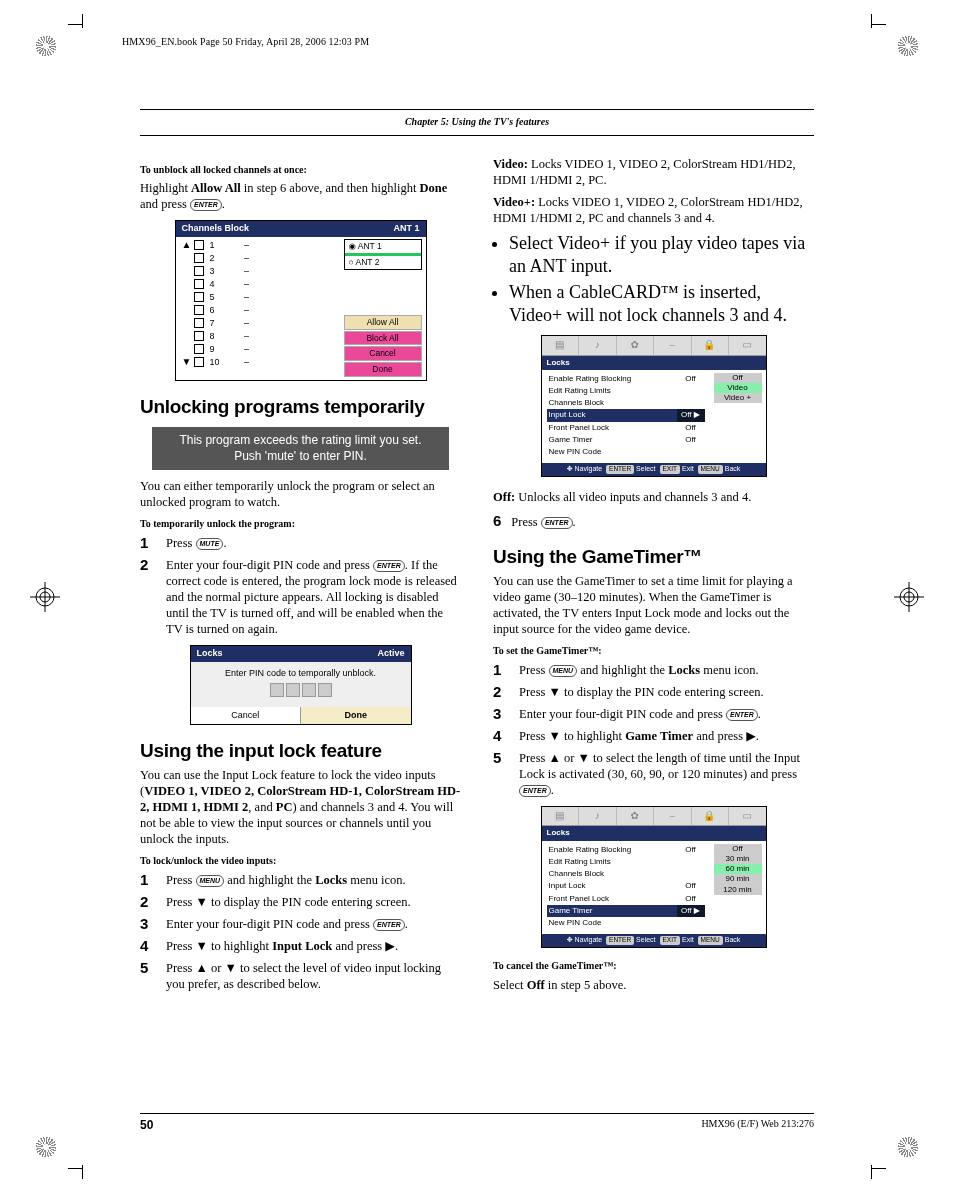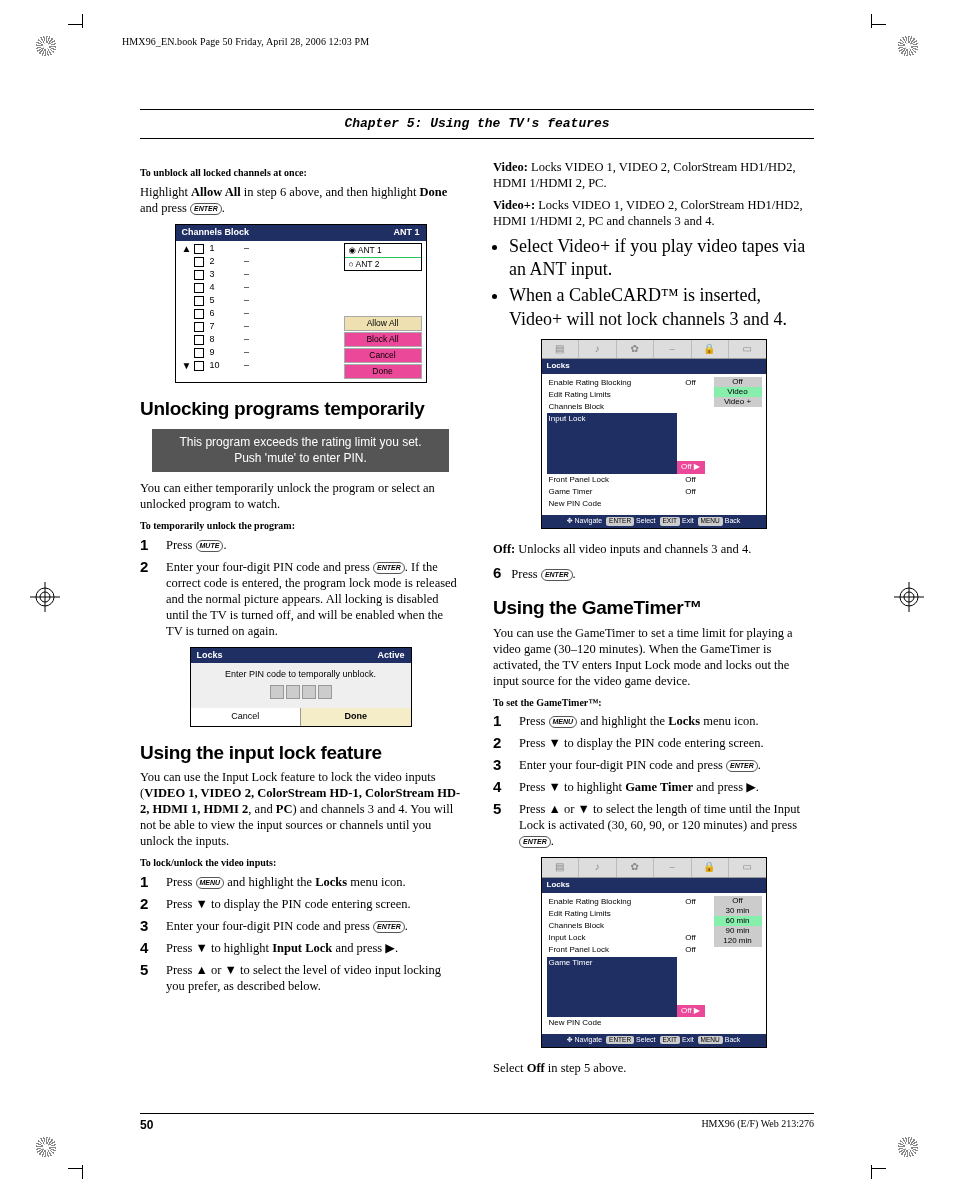--- a/index.html
+++ b/index.html
@@ -66,24 +66,24 @@
     margin-left: 62px;
     margin-top: 10px;
     letter-spacing: 0.1px;
   }
   .rule {
     border: 0; border-top: 1px solid #000;
     margin: 60px 80px 6px 80px;
   }
   .chapter {
     text-align: center;
-    font-family: Liberation Mono, monospace;
+    font-family: Liberation Serif, serif;
     font-style: italic;
     font-weight: bold;
-    font-size: 13px;
+    font-size: 10px;
     margin: 0 0 4px 0;
   }
   .rule2 {
     border: 0; border-top: 1px solid #000;
     margin: 6px 80px 20px 80px;
   }
 
   .cols {
     display: flex;
     gap: 32px;
@@ -135,21 +135,21 @@
   .chanrow {
     display: grid;
     grid-template-columns: 12px 16px 22px 30px 1fr 70px;
     align-items: center;
     padding: 0 6px;
     height: 13px;
   }
   .chanrow .ck { display:inline-block; width:8px;height:8px;border:1px solid #000; }
   .chanrow .dash { text-align:center; }
   .rtwrap { border:1px solid #000; font-size:8.5px; }
-  .rtwrap .a { display:block; padding:1px 4px; border-bottom:1px solid #22c55e;}
+  .rtwrap .a { display:block; padding:1px 4px; border-bottom:3px solid #22c55e;}
   .rtwrap .b { display:block; padding:1px 4px;}
   .mbtn { display:block; text-align:center; background:#ec4899; border:1px solid #aaa; padding:1px 0; margin:1px 0; font-size:8.5px;}
   .mbtn.hl { background:#eee0b0; }
 
   .section-title {
     font-family: Arial, Helvetica, sans-serif;
     font-weight: 800;
     font-size: 19px;
     letter-spacing: -0.3px;
     margin: 14px 0 4px 0;
@@ -222,21 +222,21 @@
   .locksgrid {
     display:grid;
     grid-template-columns: 1fr 30px 50px;
     gap: 0;
     padding: 3px 5px 5px 5px;
     background:#fff;
   }
   .lrow { display:contents; }
   .lrow > div { padding:1px 2px; }
   .hl-row > div:first-child { background:#1f2f63; color:#fff; }
-  .hl-row > div:nth-child(2){ background:#ec4899; color:#fff;margin-top:48px;}
+  .hl-row > div:nth-child(2){ background:#0f172a; color:#fff;}
   .sel-cell { background:#ccc; text-align:center; }
   .sel-cell.on { background:#86efac;text-align:center; }
   .val { text-align:center; }
   .locksftr { background:#1f2f63; color:#fff; font-size:7px; text-align:center; padding:2px 0;}
   .locksftr .lab { display:inline-block; background:#ccc; color:#000; padding:0 3px; border-radius:2px; margin:0 2px; font-size:6.5px;}
 
   .arrow { font-size:10px; vertical-align:0px;}
 
   ul.bullets { margin:2px 0 6px 16px; padding:0; }
   ul.bullets li { font-size:18px; margin-bottom:3px;}
@@ -551,20 +551,21 @@
           </div>
         </div>
         <div class="locksftr">
           ✥ <span>Navigate</span>
           <span class="lab">ENTER</span><span>Select</span>
           <span class="lab">EXIT</span><span>Exit</span>
           <span class="lab">MENU</span><span>Back</span>
         </div>
       </div>
 
+      <div class="h3">To cancel the GameTimer™:</div>
       <p class="bodytext">
         <span>Select </span><b>Off</b><span> in step 5 above.</span>
       </p>
 
     </div>
   </div>
 
   <div class="ftrline">
     <span class="pagenum">50</span>
     <span>HMX96 (E/F) Web 213:276</span>

